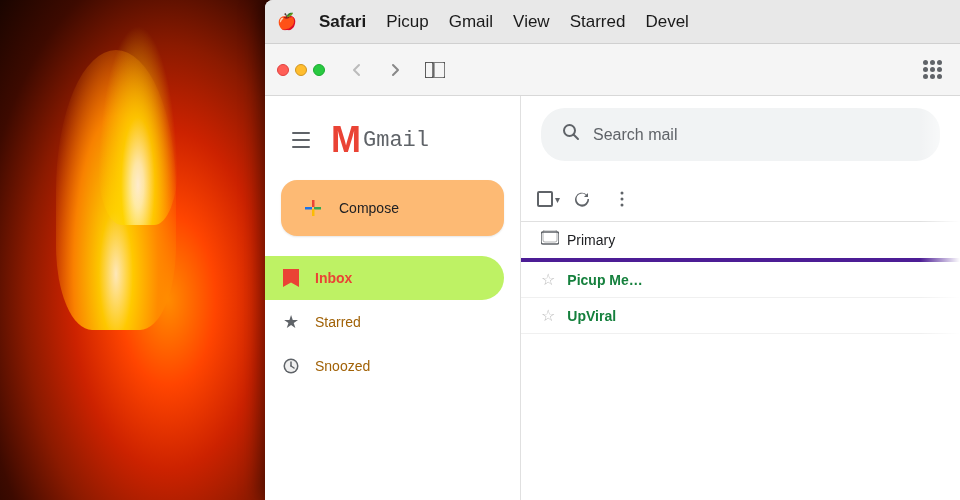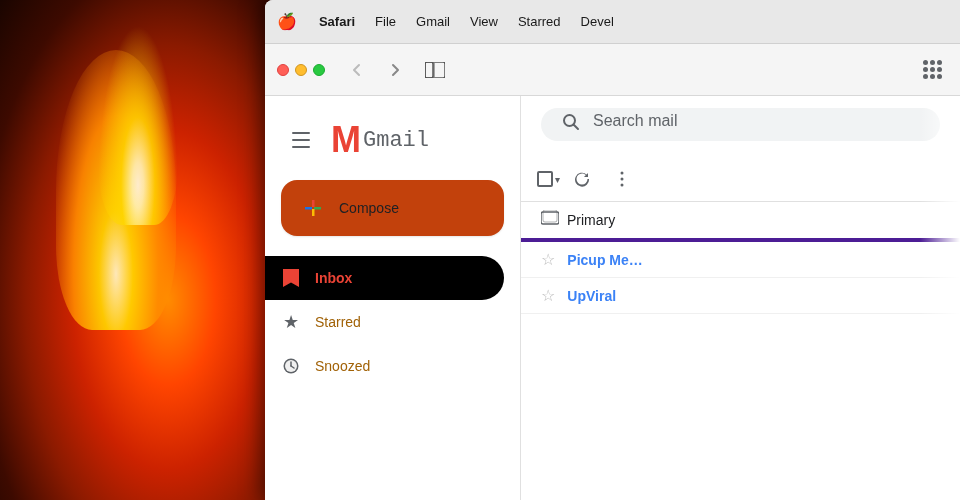--- a/index.html
+++ b/index.html
@@ -73,21 +73,21 @@
     }
 
     .menu-apple {
       font-size: 16px;
       margin-right: 12px;
       color: #333;
     }
 
     .menu-item {
       padding: 4px 10px;
-      font-size: 13px;
+      font-size: 17px;
       color: #1a1a1a;
       cursor: pointer;
       border-radius: 4px;
     }
 
     .menu-item.bold {
       font-weight: 700;
     }
 
     
@@ -218,21 +218,21 @@
       font-family: Liberation Mono, monospace;
     }
 
     
     .compose-btn {
       margin: 0 16px 20px;
       display: flex;
       align-items: center;
       gap: 14px;
       padding: 16px 20px;
-      background: #c2410c;
+      background: #fdba74;
       border-radius: 16px;
       cursor: pointer;
       box-shadow: 0 1px 2px rgba(0,0,0,0.1);
     }
 
     .compose-label {
       font-size: 14px;
       font-weight: 500;
       color: #202124;
     }
@@ -243,21 +243,21 @@
       align-items: center;
       padding: 0 16px;
       height: 44px;
       gap: 14px;
       cursor: pointer;
       border-radius: 0 24px 24px 0;
       margin-right: 16px;
     }
 
     .nav-item.active {
-      background: #000000;
+      background: #bef264;
     }
 
     .nav-icon {
       width: 20px;
       height: 20px;
       display: flex;
       align-items: center;
       justify-content: center;
       font-size: 16px;
       flex-shrink: 0;
@@ -296,23 +296,24 @@
 
     
     .gmail-main {
       flex: 1;
       background: #fff;
     }
 
     
     .search-bar {
       display: flex;
+      align-items: center;
       background: #f1f3f4;
       border-radius: 24px;
-      padding: 4px 20px;
+      padding: 14px 20px;
       gap: 12px;
       flex: 1;
       margin-bottom: 8px;
     }
 
     .search-icon {
       color: #5f6368;
       font-size: 18px;
     }
 
@@ -394,21 +395,21 @@
     }
 
     .email-star {
       color: #bbb;
       font-size: 16px;
     }
 
     .email-sender {
       font-size: 14px;
       font-weight: 600;
-      color: #3b82f6;
+      color: #15803d;
       width: 80px;
       flex-shrink: 0;
       white-space: nowrap;
       overflow: hidden;
       text-overflow: ellipsis;
     }
 
     
     .clip-right {
       position: absolute;
@@ -455,21 +456,21 @@
 </head>
 <body>
 
 <div class="bg-fire"></div>
 
 <div class="mac-frame">
 
   <div class="menu-bar">
     <span class="menu-apple">🍎</span>
     <span class="menu-item bold">Safari</span>
-    <span class="menu-item">File</span>
+    <span class="menu-item">Picup</span>
     <span class="menu-item">Gmail</span>
     <span class="menu-item">View</span>
     <span class="menu-item">Starred</span>
     <span class="menu-item">Devel</span>
   </div>
 
   <div class="browser-toolbar">
     <div class="traffic-lights">
       <div class="traffic-light tl-red"></div>
       <div class="traffic-light tl-yellow"></div>

